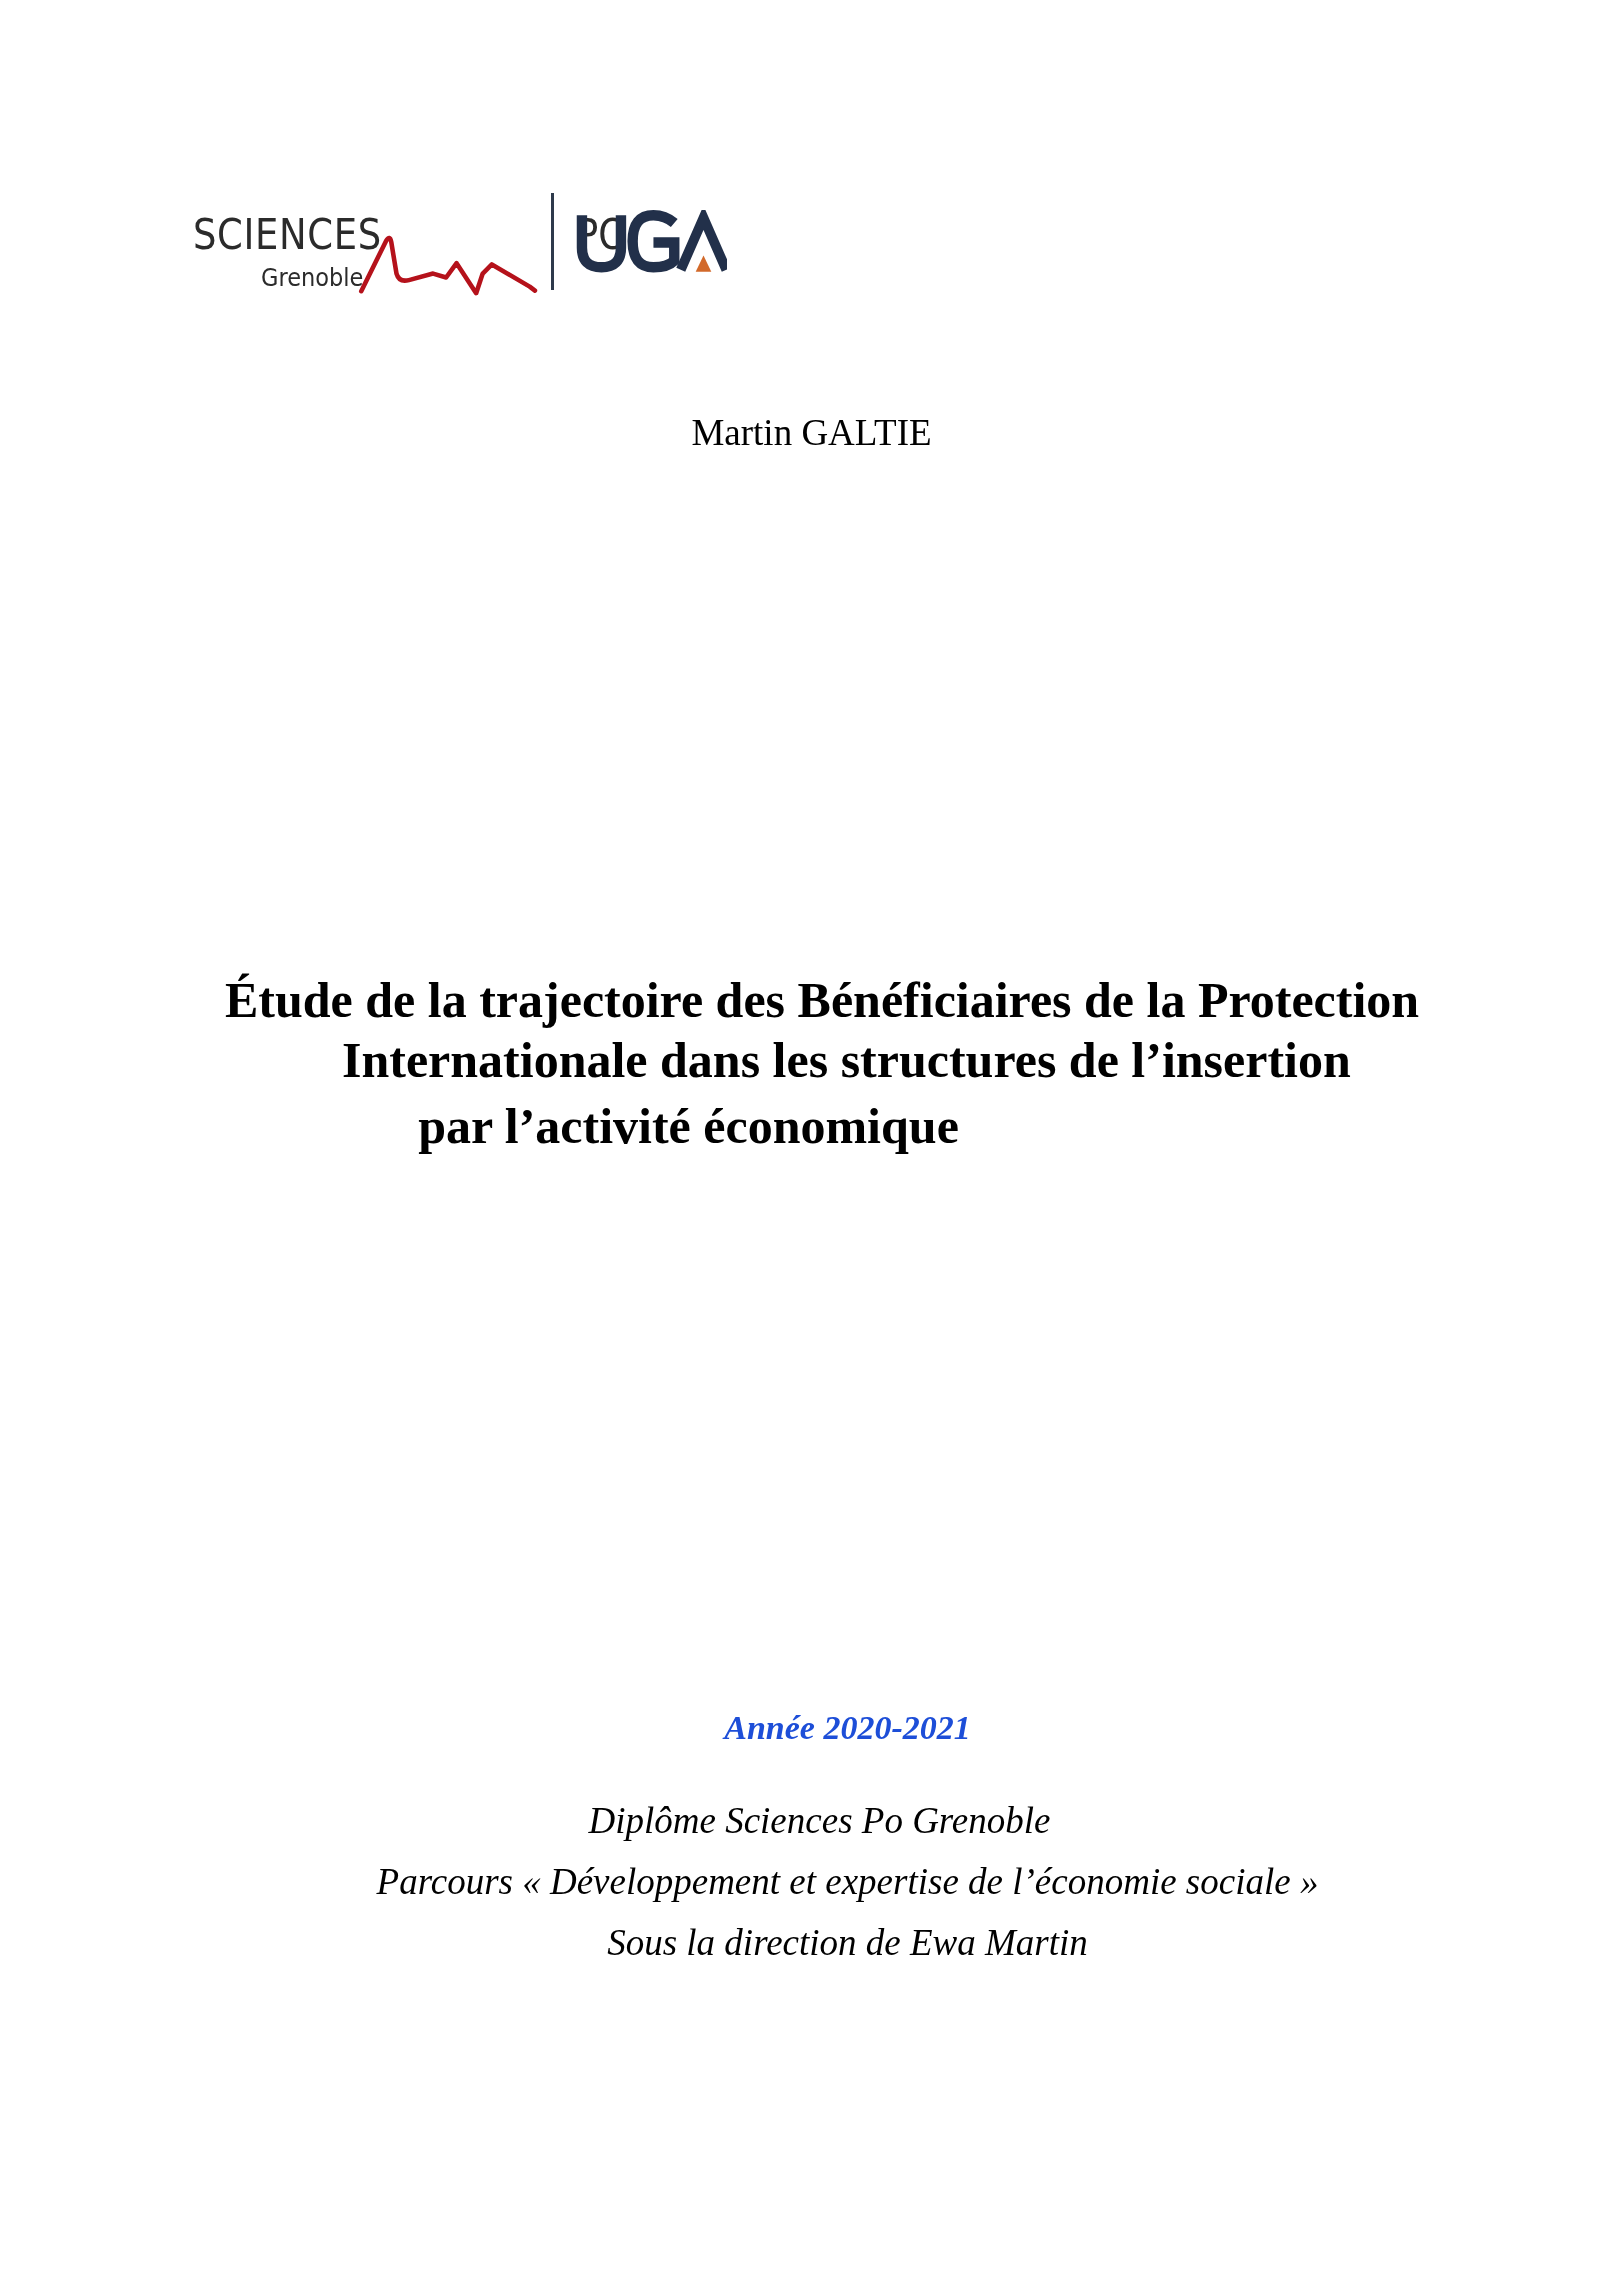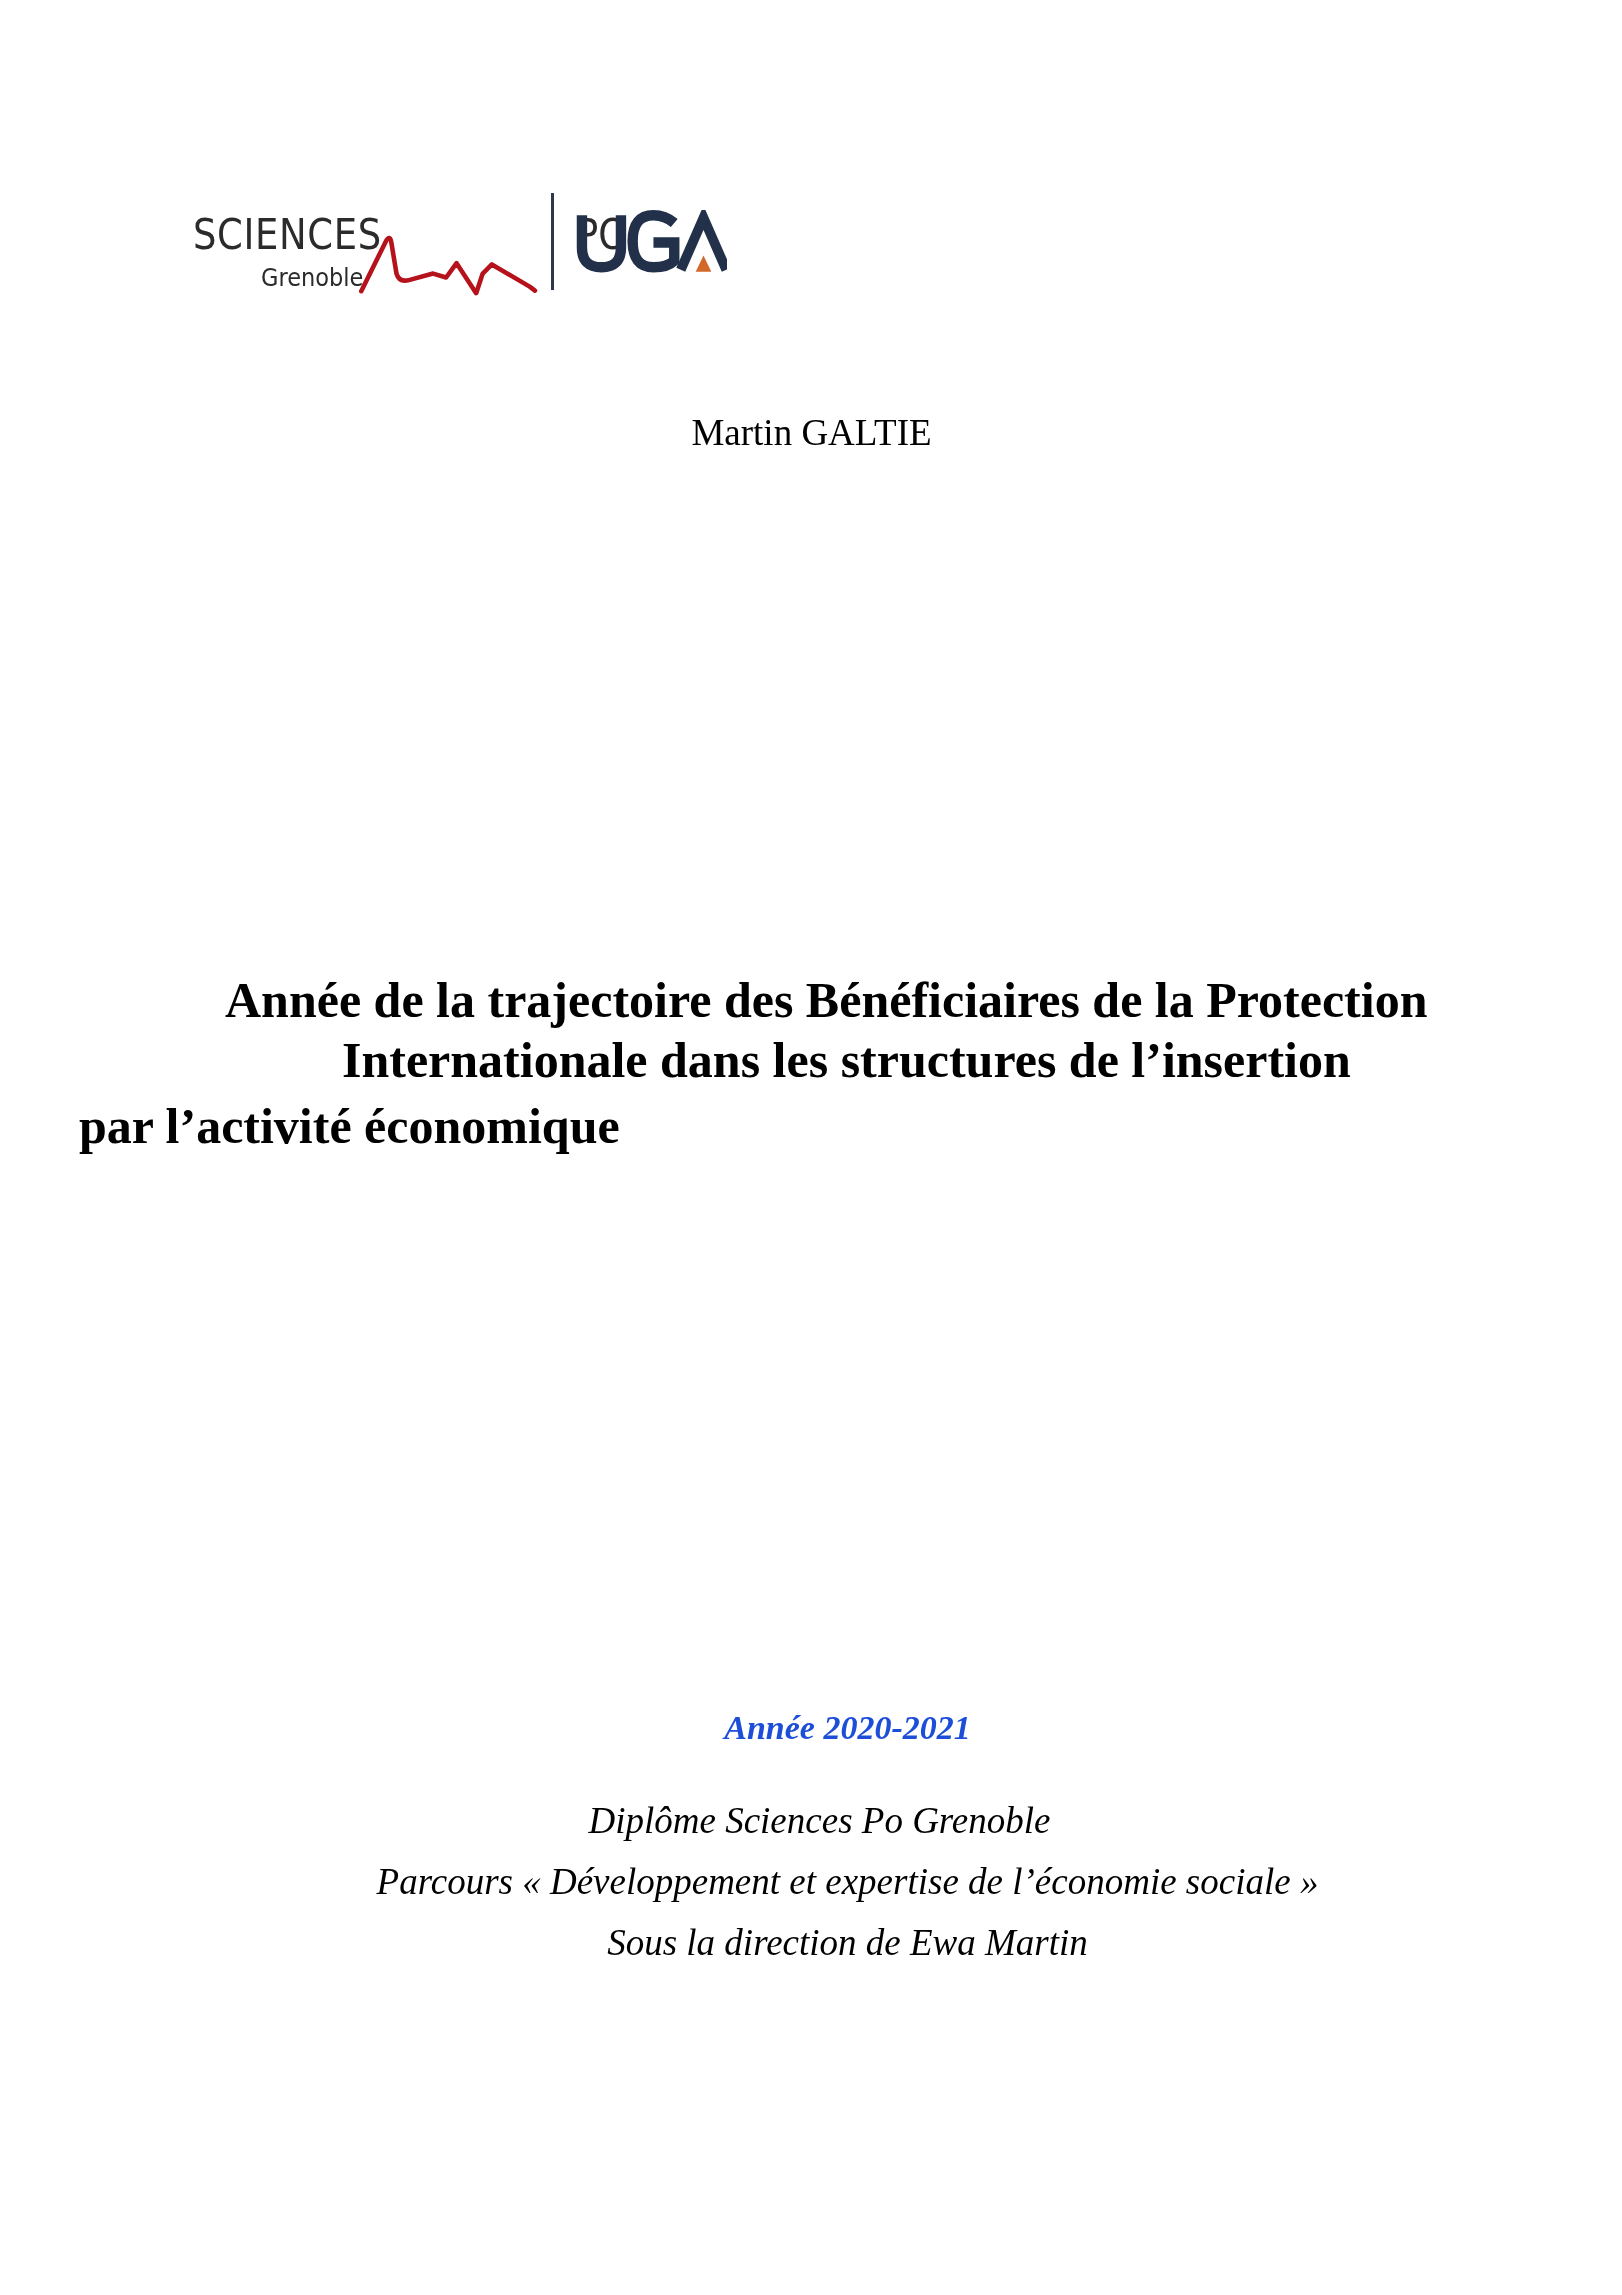--- a/index.html
+++ b/index.html
@@ -31,21 +31,21 @@
   }
 
   .title-block { position: absolute; left: 0; width: 100%; top: 975px; }
   .title-line {
     position: absolute; white-space: nowrap;
     font-family: "Liberation Serif", serif; font-weight: 700;
     font-size: 50px; color: #000; line-height: 1;
   }
   .t1 { left: 225px; top: 0px; }
   .t2 { left: 342px; top: 60px; }
-  .t3 { left: 0; width: 1298px; text-align: left; top: 126px; padding-left: 79px; box-sizing: border-box; }
+  .t3 { left: 0; width: 1298px; text-align: center; top: 126px; padding-left: 79px; box-sizing: border-box; }
 
   .year {
     position: absolute; left: 0; width: 100%; top: 1709px; text-align: center;
     font-family: "Liberation Serif", serif; font-weight: 700; font-style: italic;
     font-size: 34px; color: #1d4ed8; padding-left: 72px; box-sizing: border-box;
   }
   .sub {
     position: absolute; left: 0; width: 100%; text-align: center;
     font-family: "Liberation Serif", serif; font-style: italic;
     font-size: 37px; color: #000; padding-left: 72px; box-sizing: border-box;
@@ -72,21 +72,21 @@
       <path d="M8 8 L8 58 Q8 88 38 88 Q68 88 68 58 L68 8" fill="none" stroke="#22304a" stroke-width="16"></path>
       <path d="M150 20 Q136 8 118 8 Q86 8 86 48 Q86 88 118 88 Q140 88 150 78 L150 50 L118 50" fill="none" stroke="#22304a" stroke-width="16"></path>
       <path d="M160 92 L195 12 L230 92" fill="none" stroke="#22304a" stroke-width="15"></path>
       <polygon points="183,95 195,70 207,95" fill="#d2692a"></polygon>
     </svg>
   </div>
 
   <div class="author">Martin GALTIE</div>
 
   <div class="title-block">
-    <div class="title-line t1">Année de la trajectoire des Bénéficiaires de la Protection</div>
+    <div class="title-line t1">Étude de la trajectoire des Bénéficiaires de la Protection</div>
     <div class="title-line t2">Internationale dans les structures de l’insertion</div>
     <div class="title-line t3">par l’activité économique</div>
   </div>
 
   <div class="year">Année 2020-2021</div>
   <div class="sub s1">Diplôme Sciences Po Grenoble</div>
   <div class="sub s3">Sous la direction de Ewa Martin</div>
   <div class="sub s2">Parcours « Développement et expertise de l’économie sociale »</div>
 
 </div>

